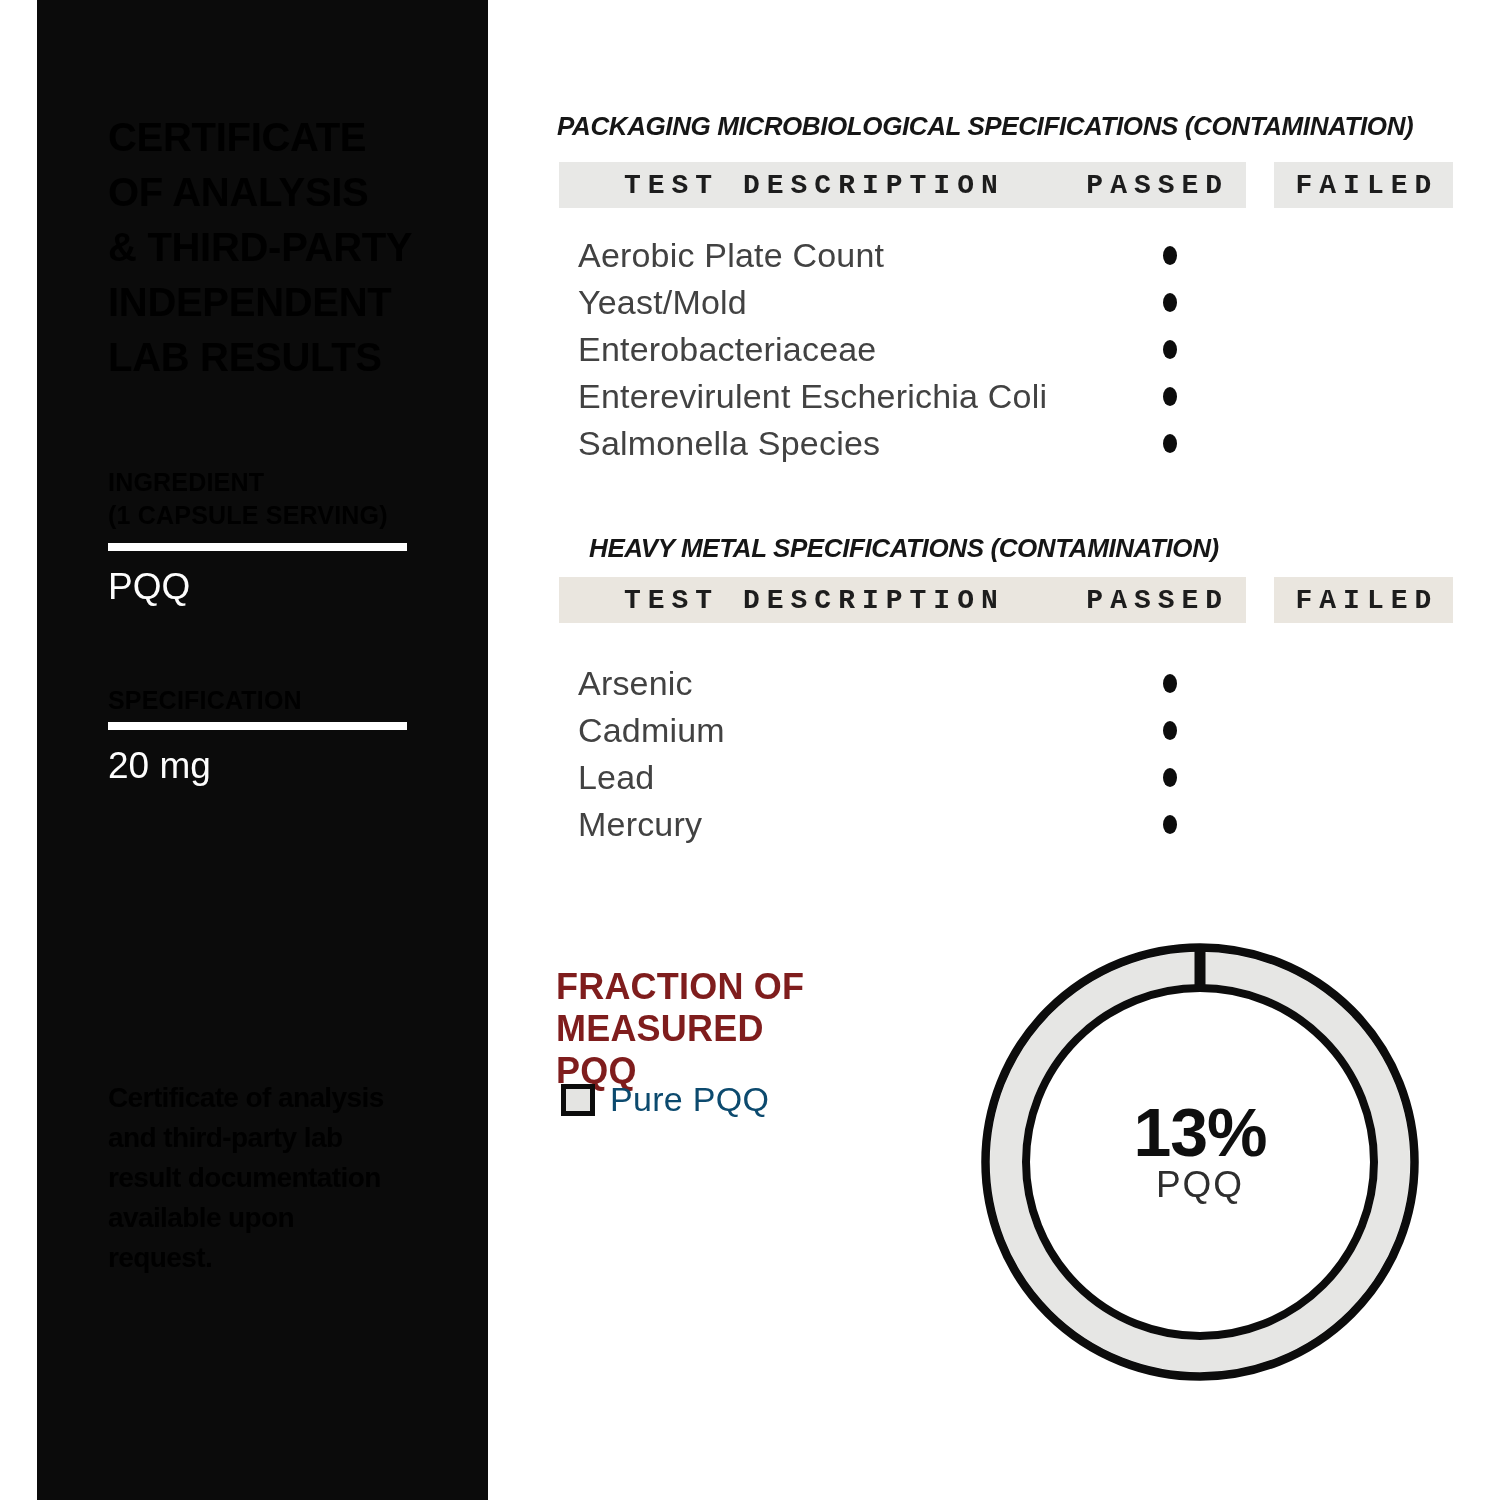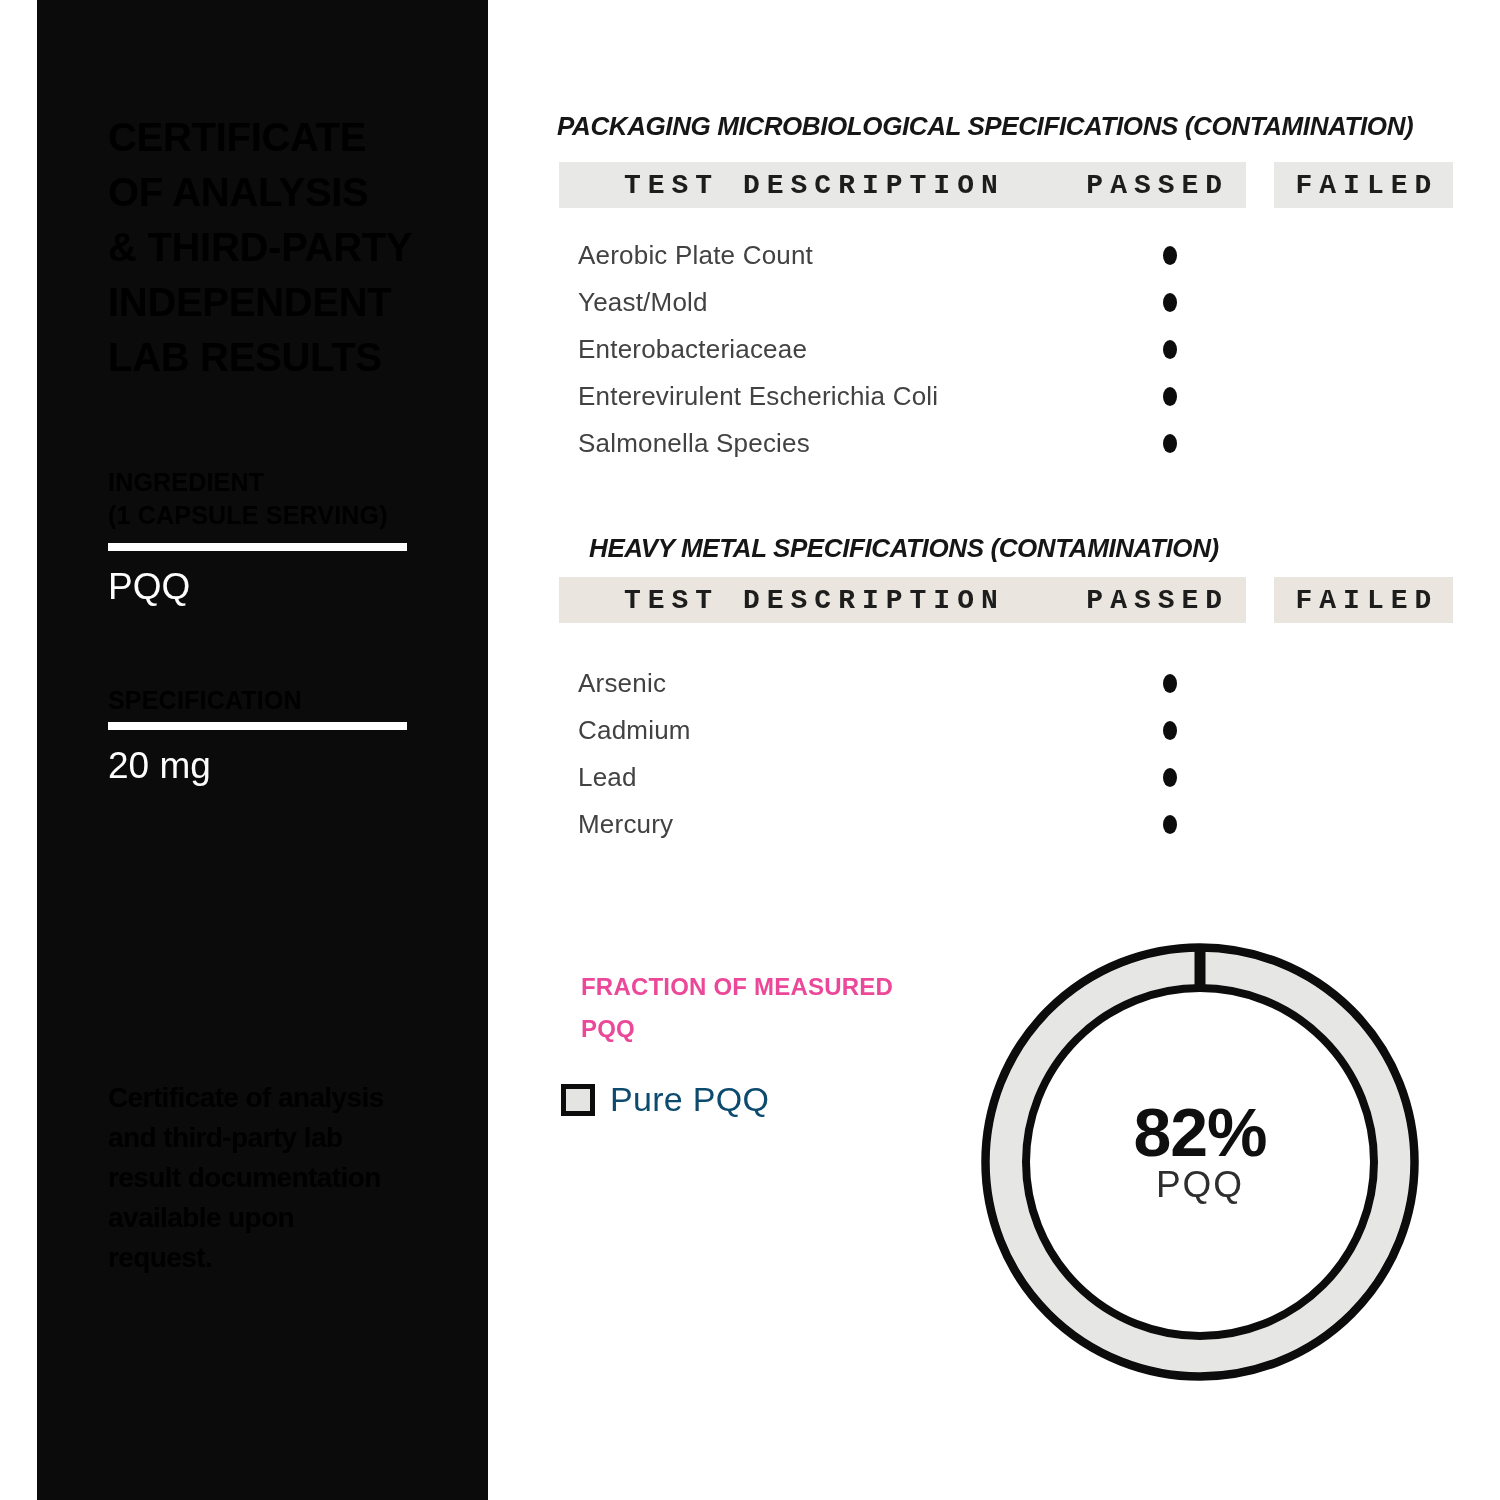--- a/index.html
+++ b/index.html
@@ -59,34 +59,34 @@
   .hc-pass{width:184px;}
   .hc-fail{width:180px;margin-left:28px;}
   .bg1 .hcell{background:#e8e8e6;}
   .bg2 .hcell{background:#eae6df;}
 
   .tbody{left:559px;width:894px;}
   .trow{display:flex;align-items:center;height:47px;}
   .tcell{display:flex;align-items:center;}
   .tdesc{
     width:519px;padding-left:19px;box-sizing:border-box;
-    font-size:26px;color:#424242;font-weight:normal;letter-spacing:0.2px;
+    font-size:34px;color:#424242;font-weight:normal;letter-spacing:0.2px;
   }
   .tmark{justify-content:center;}
   .tmark.passed-col{width:184px;}
   .tmark.failed-col{width:180px;margin-left:11px;}
   .dot{
     width:14px;height:19px;background:#0c0c0c;border-radius:50%;
     display:inline-block;
   }
 
   
   .fraction-title{
-    left:581px;top:966px;width:360px;
-    font-size:24px;line-height:42px;font-weight:bold;color:#ec4899;
+    left:556px;top:966px;width:360px;
+    font-size:36px;line-height:42px;font-weight:bold;color:#7f1d1d;
     letter-spacing:0.2px;white-space:pre-line;
   }
   .legend-row{
     left:561px;top:1080px;display:flex;align-items:center;
   }
   .legend-swatch{
     width:24px;height:22px;background:#e4e4e2;
     border:5px solid #0c0c0c;
   }
   .legend-label{
@@ -221,14 +221,14 @@
   <span class="legend-label">Pure PQQ</span>
 </div>
 
 <svg class="abs donut" viewBox="0 0 438 438">
   <circle cx="219" cy="219" r="194" fill="none" stroke="#e6e6e4" stroke-width="32"></circle>
   <circle cx="219" cy="219" r="214.5" fill="none" stroke="#0c0c0c" stroke-width="8.5"></circle>
   <circle cx="219" cy="219" r="174" fill="none" stroke="#0c0c0c" stroke-width="8"></circle>
   <line x1="219" y1="4" x2="219" y2="46" stroke="#0c0c0c" stroke-width="11"></line>
 </svg>
 
-<div class="abs donut-center-value">82%</div>
+<div class="abs donut-center-value">13%</div>
 <div class="abs donut-center-label">PQQ</div>
 
 </body></html>

